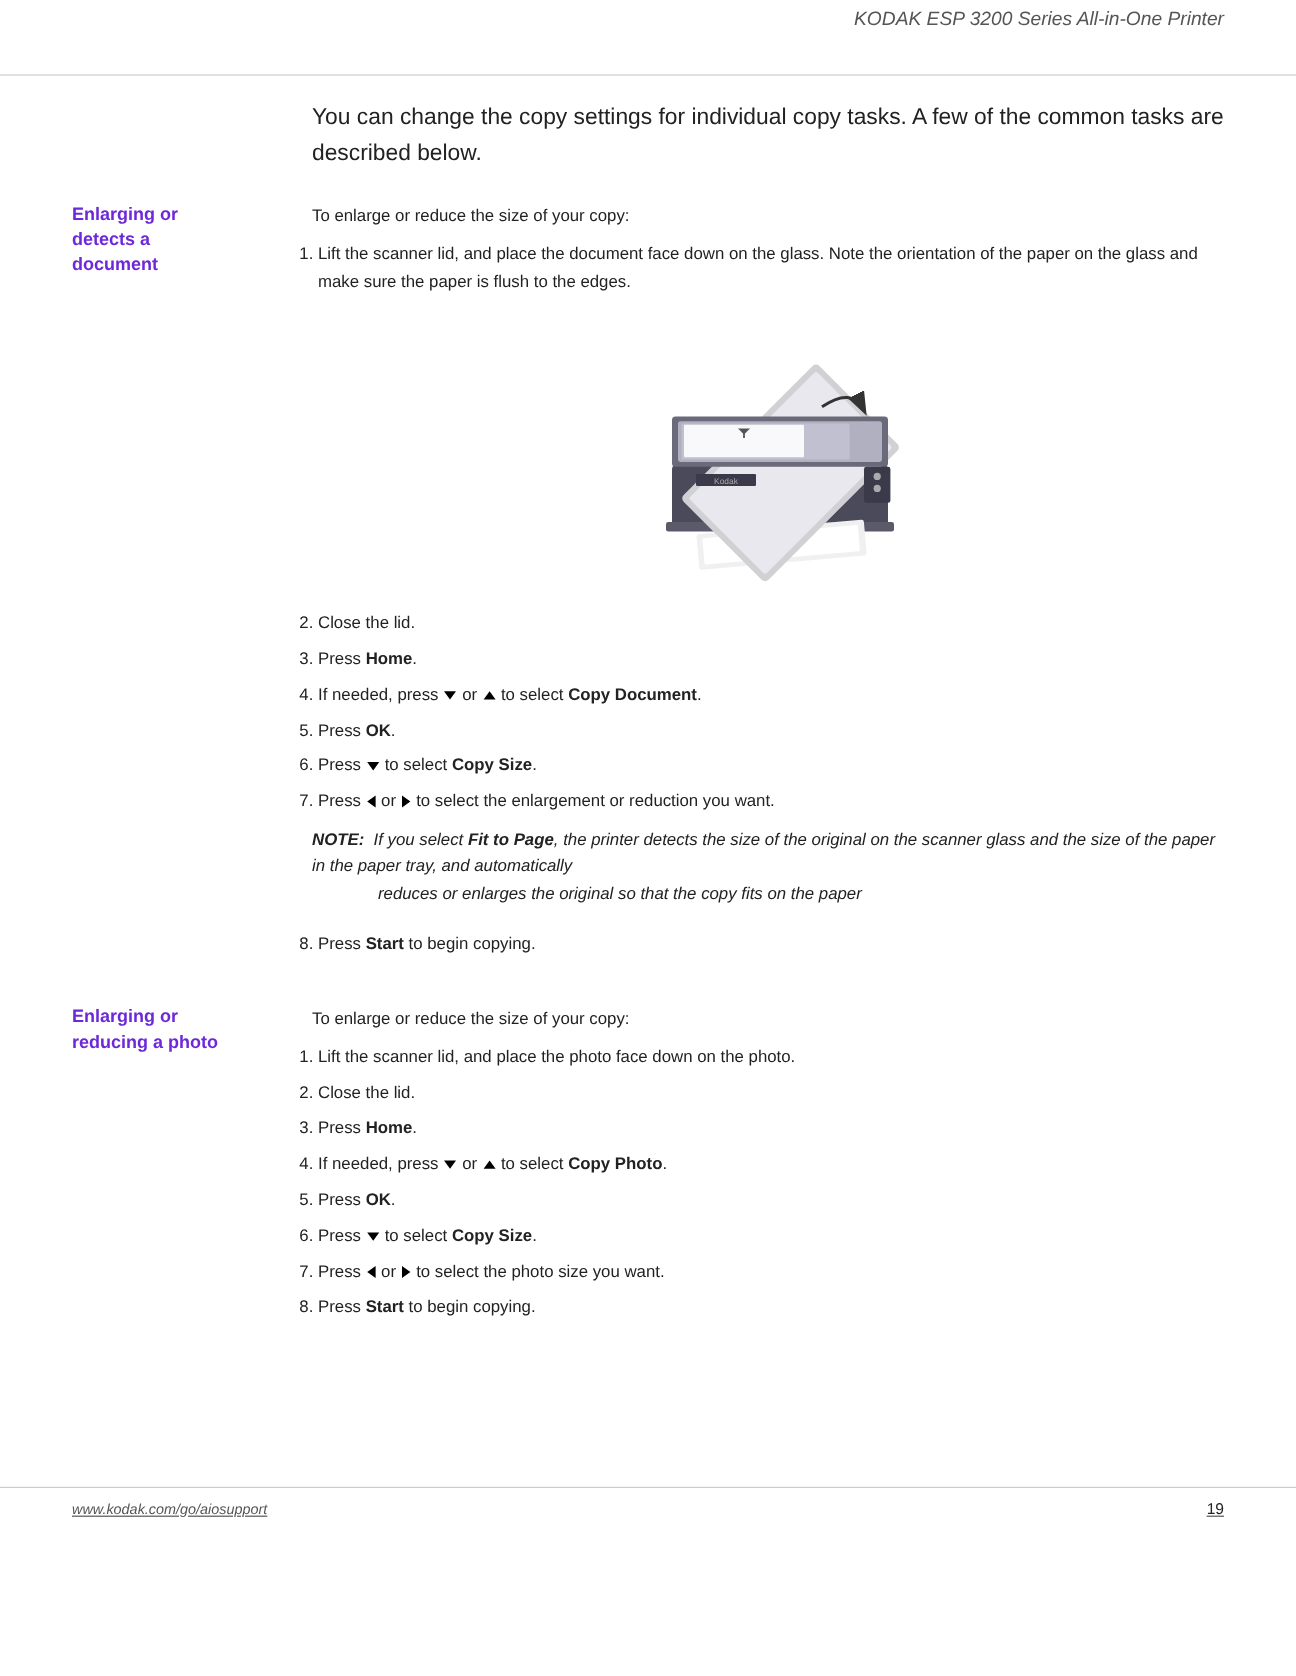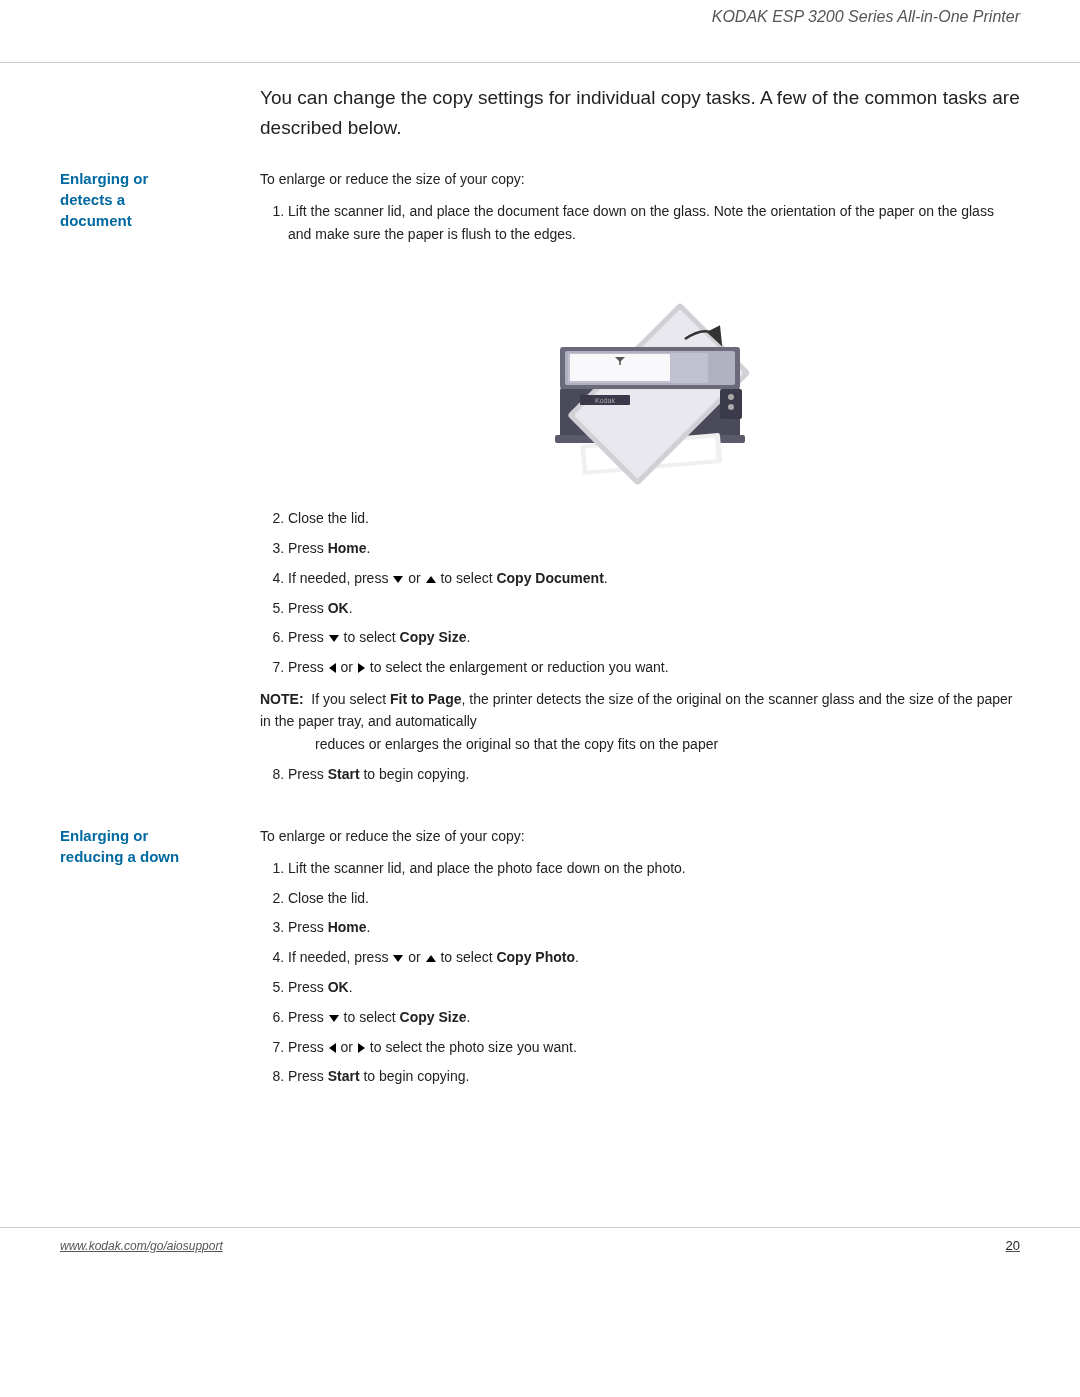--- a/index.html
+++ b/index.html
@@ -61,52 +61,53 @@
     .section {
       display: flex;
       margin-bottom: 30px;
     }
 
     .section-label {
       width: 200px;
       min-width: 200px;
       font-weight: 900;
       font-size: 15px;
-      color: #0369a1;
+      color: #6d28d9;
       line-height: 1.4;
       padding-right: 20px;
     }
 
     .section-content {
       flex: 1;
       font-size: 14px;
       line-height: 1.7;
       color: #222;
     }
 
     .section-content p {
       margin-bottom: 8px;
     }
 
     .section-content ol {
-      margin-left: 28px;
+      margin-left: 5px;
       margin-bottom: 8px;
     }
 
     .section-content ol li {
       margin-bottom: 6px;
       line-height: 1.7;
     }
 
     .note-block {
       margin-left: 0px;
       margin-top: 8px;
-      margin-bottom: 8px;
+      margin-bottom: 20px;
       font-size: 14px;
       line-height: 1.6;
+      font-style: italic;
     }
 
     .note-block .note-indent {
       margin-left: 55px;
     }
 
     .printer-image-container {
       display: flex;
       justify-content: center;
       margin: 20px 0 20px 0;
@@ -276,21 +277,21 @@
 
         <ol start="8">
           <li>Press <b>Start</b> to begin copying.</li>
         </ol>
       </div>
     </div>
 
     <div class="section">
       <div class="section-label">
         <span>Enlarging or</span><br>
-        <span>reducing a down</span>
+        <span>reducing a photo</span>
       </div>
       <div class="section-content">
         <p>To enlarge or reduce the size of your copy:</p>
         <ol>
           <li>Lift the scanner lid, and place the photo face down on the photo.</li>
           <li>Close the lid.</li>
           <li>Press <b>Home</b>.</li>
           <li>If needed, press <span class="arrow-down"></span> or <span class="arrow-up"></span> to select <b>Copy Photo</b>.</li>
           <li>Press <b>OK</b>.</li>
           <li>Press <span class="arrow-down"></span> to select <b>Copy Size</b>.</li>
@@ -298,16 +299,16 @@
           <li>Press <b>Start</b> to begin copying.</li>
         </ol>
       </div>
     </div>
 
   </div>
 
   <div class="footer-rule"></div>
   <div class="footer">
     <span class="footer-url">www.kodak.com/go/aiosupport</span>
-    <span class="footer-page">20</span>
+    <span class="footer-page">19</span>
   </div>
 
 </div>
 
 </body></html>

